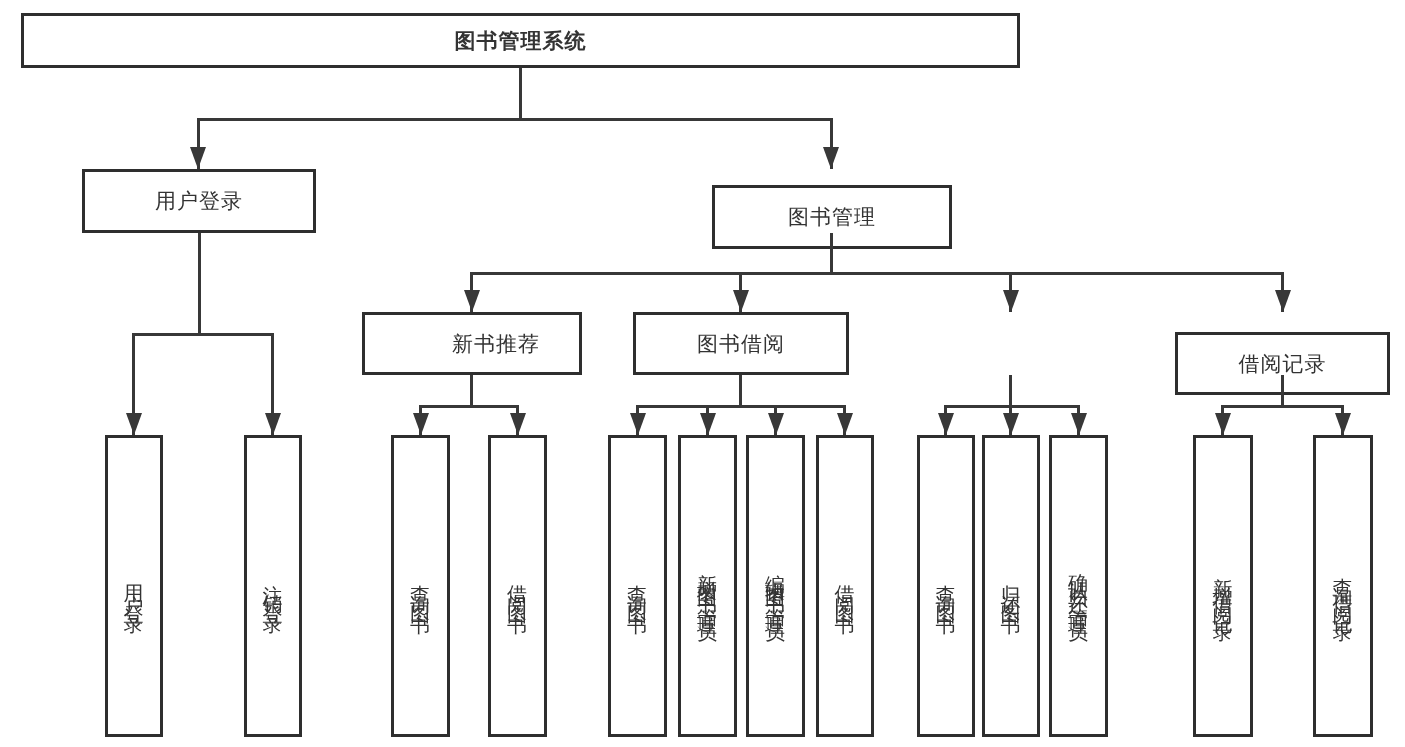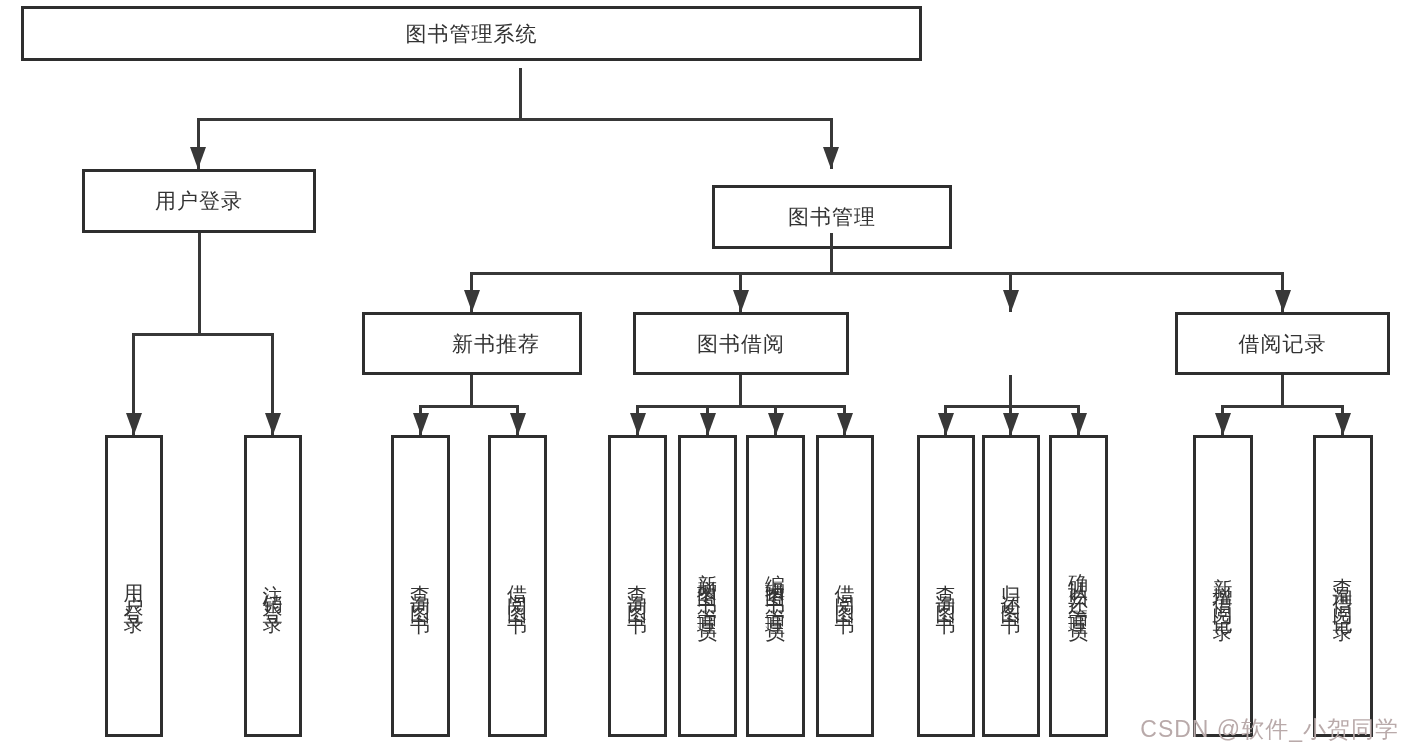--- a/index.html
+++ b/index.html
@@ -31,21 +31,21 @@
     position:absolute; right:6px; bottom:2px;
     font-size:23px; color:#b9aaaa; letter-spacing:1px;
     white-space:nowrap;
   }
 </style>
 </head>
 <body>
 
 <div class="canvas">
 
-  <div class="node" style="left:21px; top:6px; width:901px; height:55px;">图书管理系统</div>
+  <div class="node" style="left:21px; top:13px; width:999px; height:55px;font-weight:bold;">图书管理系统</div>
 
   <div class="vl" style="left:519px; top:68px; height:50px;"></div>
   <div class="hl" style="left:197px; top:118px; width:636px;"></div>
   <div class="vl" style="left:197px; top:118px; height:51px;"></div>
   <div class="ah" style="left:190px; top:147px;"></div>
   <div class="vl" style="left:830px; top:118px; height:51px;"></div>
   <div class="ah" style="left:823px; top:147px;"></div>
 
   <div class="node" style="left:82px; top:169px; width:234px; height:64px;">用户登录</div>
   <div class="node" style="left:712px; top:169px; width:240px; height:64px;margin-top:16px;">图书管理</div>
@@ -63,21 +63,21 @@
   <div class="ah" style="left:464px; top:290px;"></div>
   <div class="vl" style="left:739px; top:272px; height:40px;"></div>
   <div class="ah" style="left:733px; top:290px;"></div>
   <div class="vl" style="left:1009px; top:272px; height:40px;"></div>
   <div class="ah" style="left:1003px; top:290px;"></div>
   <div class="vl" style="left:1281px; top:272px; height:40px;"></div>
   <div class="ah" style="left:1275px; top:290px;"></div>
 
   <div class="node" style="left:362px; top:312px; width:220px; height:63px;padding-left:48px;">新书推荐</div>
   <div class="node" style="left:633px; top:312px; width:216px; height:63px;">图书借阅</div>
-  <div class="node" style="left:1175px; top:312px; width:215px; height:63px;">借阅记录</div>
+  <div class="node" style="left:1175px; top:332px; width:215px; height:63px;">借阅记录</div>
 
   <div class="vl" style="left:470px; top:375px; height:30px;"></div>
   <div class="hl" style="left:419px; top:405px; width:100px;"></div>
   <div class="vl" style="left:419px; top:405px; height:30px;"></div>
   <div class="ah" style="left:413px; top:413px;"></div>
   <div class="vl" style="left:516px; top:405px; height:30px;"></div>
   <div class="ah" style="left:510px; top:413px;"></div>
 
   <div class="vl" style="left:739px; top:375px; height:30px;"></div>
   <div class="hl" style="left:636px; top:405px; width:210px;"></div>
@@ -117,15 +117,14 @@
   <div class="node vnode" style="left:746px; top:435px; width:59px; height:302px; letter-spacing:7px;">编辑图书（管理员）</div>
   <div class="node vnode" style="left:816px; top:435px; width:58px; height:302px;">借阅图书</div>
 
   <div class="node vnode" style="left:917px; top:435px; width:58px; height:302px;">查询图书</div>
   <div class="node vnode" style="left:982px; top:435px; width:58px; height:302px;">归还图书</div>
   <div class="node vnode" style="left:1049px; top:435px; width:59px; height:302px; letter-spacing:7px;">确认归还（管理员）</div>
 
   <div class="node vnode" style="left:1193px; top:435px; width:60px; height:302px; letter-spacing:9px;">新增借阅记录</div>
   <div class="node vnode" style="left:1313px; top:435px; width:60px; height:302px; letter-spacing:9px;">查询借阅记录</div>
 
-  <div class="watermark">CSDN @软件_小贺同学</div>
 
 </div>
 
 </body></html>

